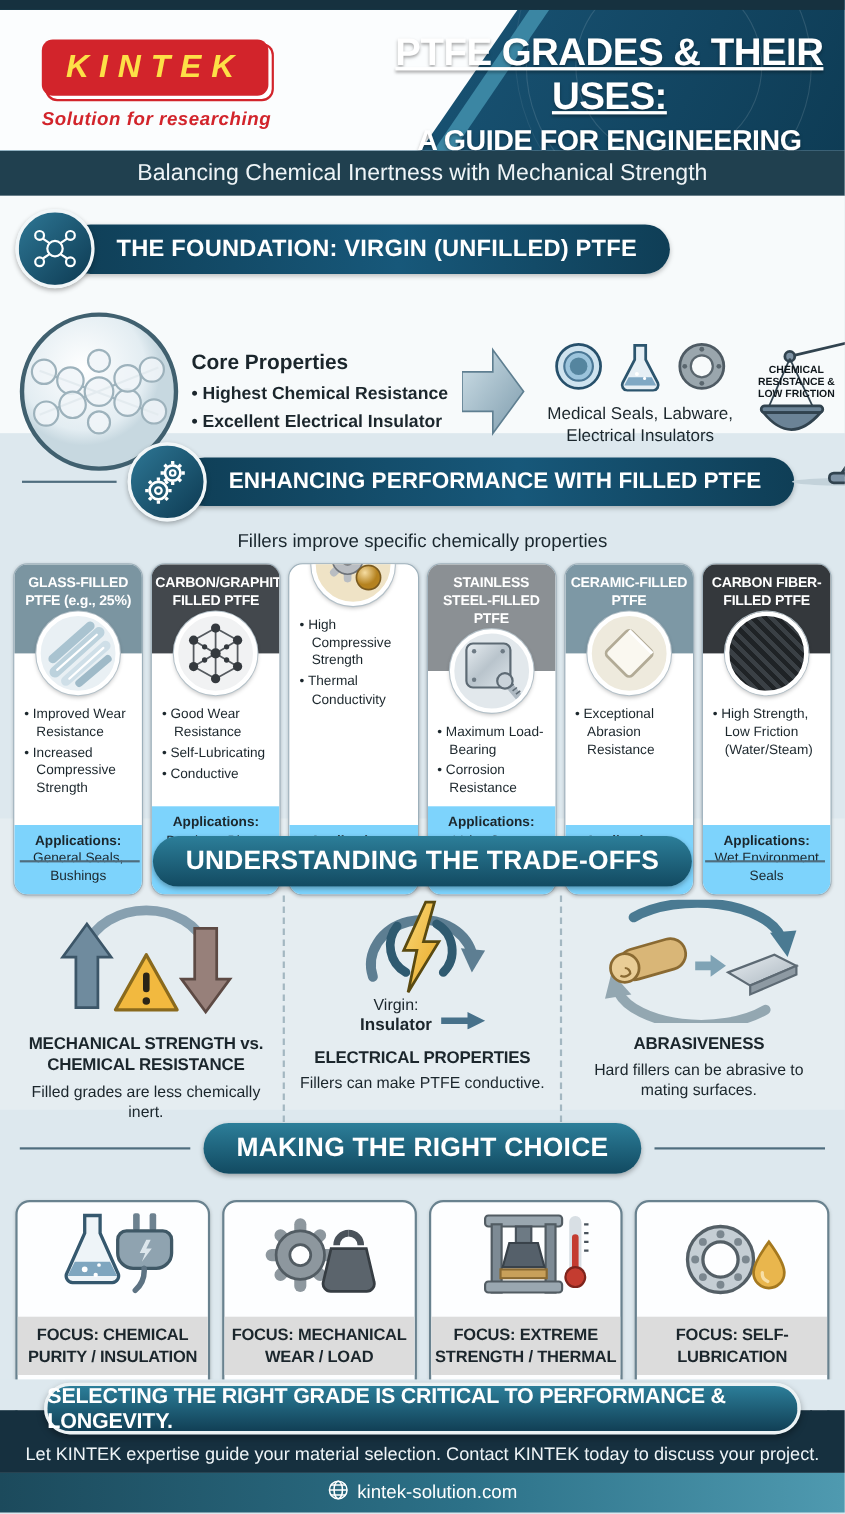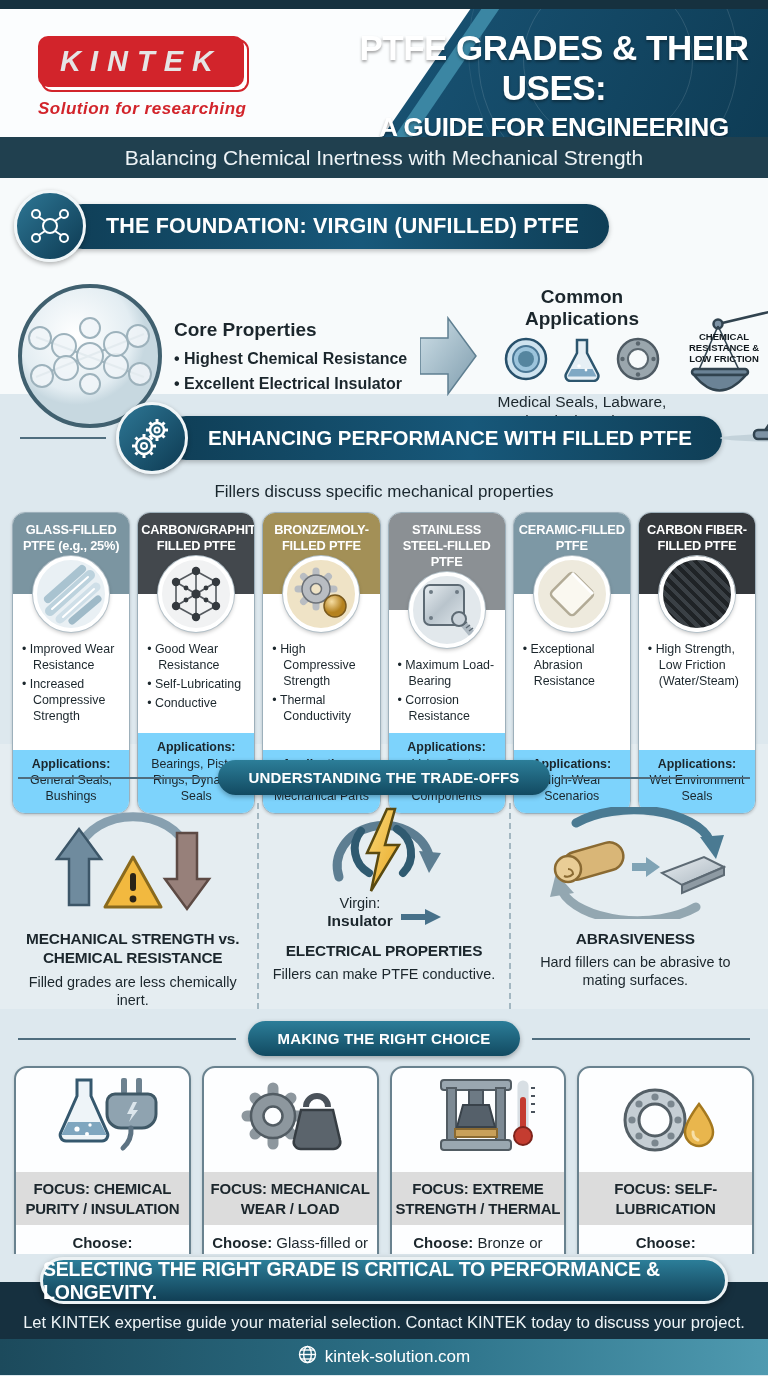--- a/index.html
+++ b/index.html
@@ -17,23 +17,23 @@
   .hdr-deco.d2 { width:170px; height:170px; right:75px; top:-25px; }
   .hdr-deco.d3 { width:340px; height:340px; right:-40px; top:-120px; border-color:rgba(255,255,255,.07); }
   .hdr-topline { position:absolute; top:0; left:0; right:0; height:9px; background:#16313f; z-index:5; }
   .hdr-white { position:absolute; top:9px; left:0; width:490px; height:128px; background:#fbfdfe;
     clip-path:polygon(0 0, 96% 0, 78% 100%, 0 100%); z-index:1; }
   .hdr-sliver { position:absolute; top:9px; left:0; width:512px; height:128px; background:#3b86a3;
     clip-path:polygon(94% 0, 97.5% 0, 80.5% 100%, 77% 100%); z-index:1; }
   .logo { position:absolute; left:38px; top:36px; z-index:3; }
   .logo-box { display:inline-block; background:#d2242b; border-radius:10px; padding:9px 22px;
     box-shadow:4px 4px 0 -1px #ffffff, 4px 4px 0 1px #d2242b; }
-  .logo-box span { color:#e5e5e5; font-weight:bold; font-style:italic; font-size:29px; letter-spacing:9px; }
+  .logo-box span { color:#fde047; font-weight:bold; font-style:italic; font-size:29px; letter-spacing:9px; }
   .logo-tag { margin-top:12px; color:#d2242b; font-weight:bold; font-style:italic; font-size:17px; letter-spacing:.5px; }
-  .titles { position:absolute; left:340px; right:0; top:28px; text-align:center; z-index:3; color:#fff; }
+  .titles { position:absolute; left:340px; right:0; top:28px; text-align:center; z-index:3; color:#fff;text-decoration:underline; }
   .title1 { font-size:35px; font-weight:bold; letter-spacing:-.5px; text-shadow:0 2px 3px rgba(0,0,0,.35); }
   .title2 { font-size:26px; font-weight:bold; letter-spacing:-.4px; margin-top:4px; text-shadow:0 2px 3px rgba(0,0,0,.35); }
 
   .subbanner { height:41px; background:#20404f; display:flex; align-items:center; justify-content:center;
     color:#eef4f7; font-size:21px; }
 
   
   .secrow { display:flex; align-items:center;text-align:right; }
   .sec-circle { width:72px; height:72px; border-radius:50%; background:linear-gradient(135deg,#2e7795,#0d3click 0,#0d3a52);
     background:linear-gradient(135deg,#2e7795,#0d3a52); border:3px solid #f1f6f8; box-shadow:0 2px 5px rgba(0,0,0,.3);
@@ -83,41 +83,41 @@
   .fcol-icon.ceramicbg { background:#eeeadd; }
   .fcol-bullets { list-style:none; padding:9px 6px 6px 9px; font-size:12.4px; line-height:1.3; flex:1; }
   .fcol-bullets li { padding-left:11px; text-indent:-11px; margin-bottom:3px; }
   .fcol-bullets li::before { content:"• "; }
   .fcol-apps { background:#7dd3fc; text-align:center; font-size:12.4px; line-height:1.3; padding:6px 4px 9px; }
   .fcol-apps .lbl { font-weight:bold; display:block; }
 
   
   .pillrow { display:flex; align-items:center; gap:12px; padding:0 18px; }
   .pillrow .sec-line { flex:1; }
-  .pill { background:linear-gradient(180deg,#2c7e99,#124a61); color:#fff; font-weight:bold; font-size:15px;
+  .pill { background:linear-gradient(180deg,#2c7e99,#124a61); color:#fff; font-weight:bold; font-size:24px;
     padding:9px 30px; border-radius:26px; box-shadow:0 2px 5px rgba(0,0,0,.3); letter-spacing:.2px; white-space:nowrap; }
 
   
   .tradeoffs { height:265px; background:#e5edf1; padding-top:16px; }
   .to-items { display:flex; padding:8px 8px 0; }
   .to-item { flex:1 1 0; text-align:center; padding:4px 8px 0; }
   .to-item.mid { border-left:2px dashed #a3b7c1; border-right:2px dashed #a3b7c1; }
   .to-icon { height:112px; display:flex; align-items:center; justify-content:center; }
   .to-icon.short { height:86px; }
   .to-title { font-size:15.4px; font-weight:bold; line-height:1.25; margin-top:10px; letter-spacing:-.2px; }
   .to-desc { font-size:14.4px; line-height:1.25; margin-top:5px; }
   .vf-row { display:flex; justify-content:center; align-items:flex-start; gap:8px; margin-top:2px; }
   .vf-col { font-size:14.5px; line-height:1.2; }
   .vf-col .v { font-weight:bold; font-size:15.5px; }
   .vf-col.right { width:92px; text-align:center; }
   .vf-arrow { margin-top:14px; }
 
   
   .choice { height:245px; background:#dde8ee; padding-top:12px; }
-  .ch-cards { display:flex; gap:11px; padding:10px 14px 0; align-items:stretch; }
+  .ch-cards { display:flex; gap:11px; padding:24px 14px 0; align-items:stretch; }
   .ch-card { flex:1 1 0; background:#fdfeff; border:2px solid #69828f; border-radius:13px; overflow:hidden;
     display:flex; flex-direction:column; box-shadow:0 1px 3px rgba(0,0,0,.15); }
   .ch-icon { height:104px; display:flex; align-items:center; justify-content:center; }
   .ch-focus { background:#dcdcdc; font-weight:bold; font-size:15px; line-height:1.3; text-align:center; padding:7px 3px; letter-spacing:-.2px; }
   .ch-choose { text-align:center; font-size:15px; line-height:1.3; padding:8px 5px 11px; }
   .ch-choose .lbl { font-weight:bold; }
   .ch-card.stack .lbl { display:block; }
 
   
   .footer { position:relative; height:90px; }
@@ -210,21 +210,20 @@
         <defs>
             <linearGradient id="arrg" x1="0" y1="0" x2="1" y2="1">
               <stop offset="0%" stop-color="#cfe0e8"></stop>
               <stop offset="100%" stop-color="#7e9cad"></stop>
             </linearGradient>
           </defs>
         <polygon points="0,34 28,34 28,14 56,52 28,90 28,70 0,70" fill="url(#arrg)" stroke="#5f7f91" stroke-width="1.5"></polygon>
       </svg>
     </div>
     <div class="apps">
-      <div class="apps-title">Common Applications</div>
       <div class="apps-icons">
         <span>
           <svg width="46" height="46" viewBox="0 0 46 46">
             <circle cx="23" cy="23" r="20" fill="#cfe3ef" stroke="#27506b" stroke-width="2.5"></circle>
             <circle cx="23" cy="23" r="13" fill="#9cc4dc" stroke="#4a7795" stroke-width="2"></circle>
             <circle cx="23" cy="23" r="8" fill="#55859f"></circle>
           </svg>
         </span>
         <span>
           <svg width="46" height="46" viewBox="0 0 46 46">
@@ -306,21 +305,21 @@
             <line x1="6.5" y1="22.5" x2="8.5" y2="24.5"></line>
             <line x1="21.5" y1="37.5" x2="23.5" y2="39.5"></line>
             <line x1="6.5" y1="39.5" x2="8.5" y2="37.5"></line>
             <line x1="21.5" y1="24.5" x2="23.5" y2="22.5"></line>
           </g>
       </svg>
     </div>
     <div class="sec-bar">ENHANCING PERFORMANCE WITH FILLED PTFE</div>
     <div class="sec-line right"></div>
   </div>
-  <div class="filled-sub">Fillers discuss specific mechanical properties</div>
+  <div class="filled-sub">Fillers improve specific chemically properties</div>
 
   <div class="cols">
 
     <div class="fcol">
       <div class="fcol-head" style="background-color: rgb(123, 149, 161);">GLASS-FILLED PTFE (e.g., 25%)</div>
       <div class="fcol-icon">
         <svg width="66" height="66" viewBox="0 0 66 66">
           <g stroke-linecap="round">
             <line x1="12" y1="50" x2="52" y2="14" stroke="#bcd2dd" stroke-width="10"></line>
             <line x1="10" y1="38" x2="44" y2="8" stroke="#a9c3d0" stroke-width="8"></line>
@@ -373,21 +372,20 @@
       </div>
       <ul class="fcol-bullets">
         <li>Good Wear Resistance</li>
         <li>Self-Lubricating</li>
         <li>Conductive</li>
       </ul>
       <div class="fcol-apps"><span class="lbl">Applications:</span><span>Bearings, Piston Rings, Dynamic Seals</span></div>
     </div>
 
     <div class="fcol">
-      <div class="fcol-head" style="background-color: rgb(163, 144, 87);">BRONZE/MOLY-FILLED PTFE</div>
       <div class="fcol-icon bronzebg">
         <svg width="66" height="66" viewBox="0 0 66 66">
           <defs>
               <radialGradient id="goldg" cx="35%" cy="30%">
                 <stop offset="0%" stop-color="#f6dda2"></stop>
                 <stop offset="100%" stop-color="#b5821f"></stop>
               </radialGradient>
             </defs>
           <g stroke="#6d7278" stroke-width="1.5" fill="#b9bdc2">
             <g stroke="#b9bdc2" stroke-width="7" stroke-linecap="round">

